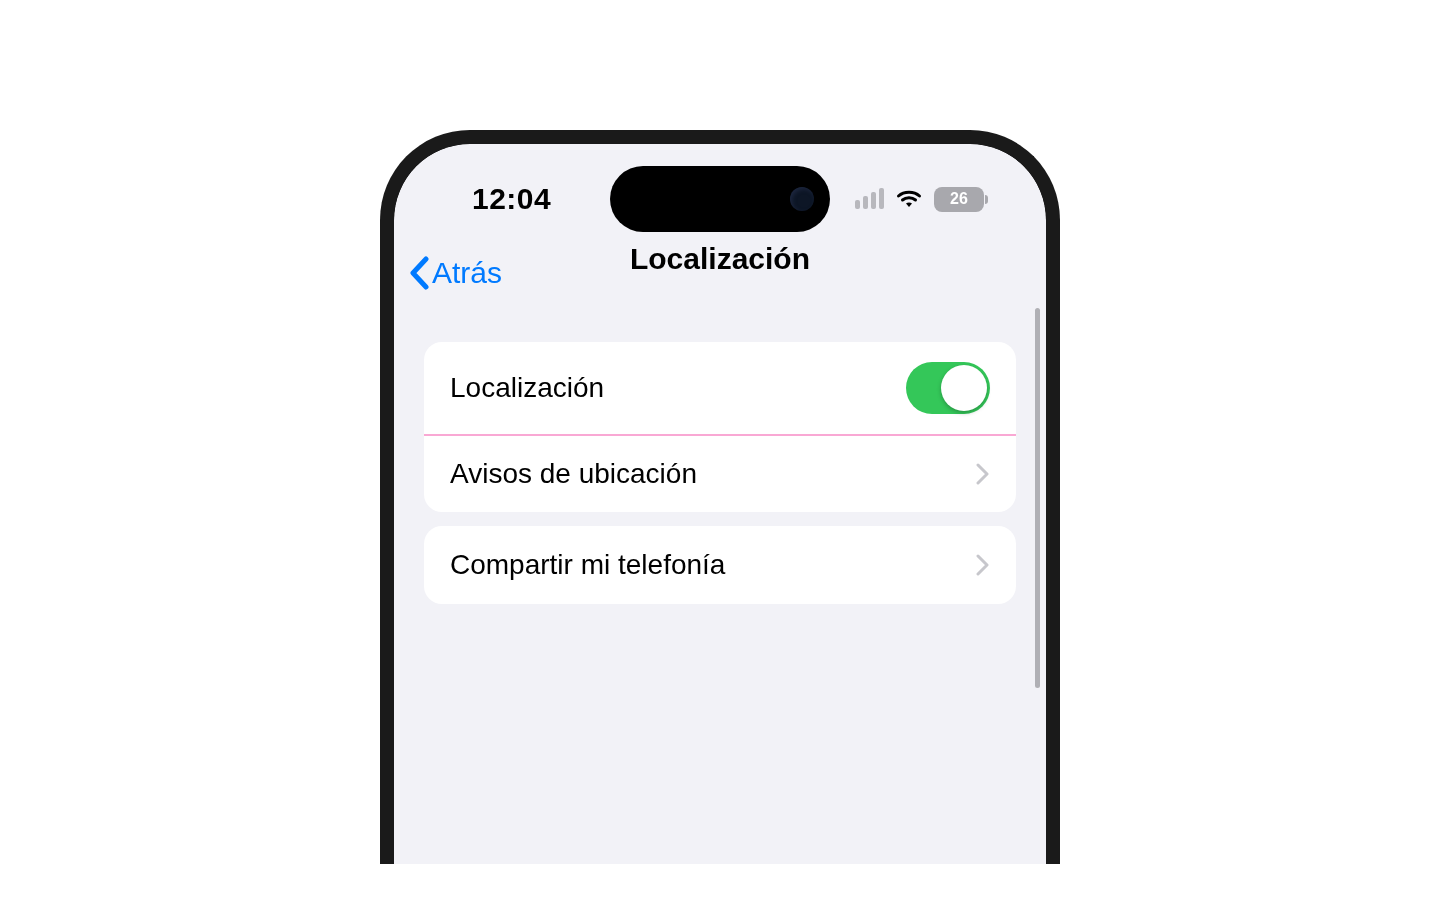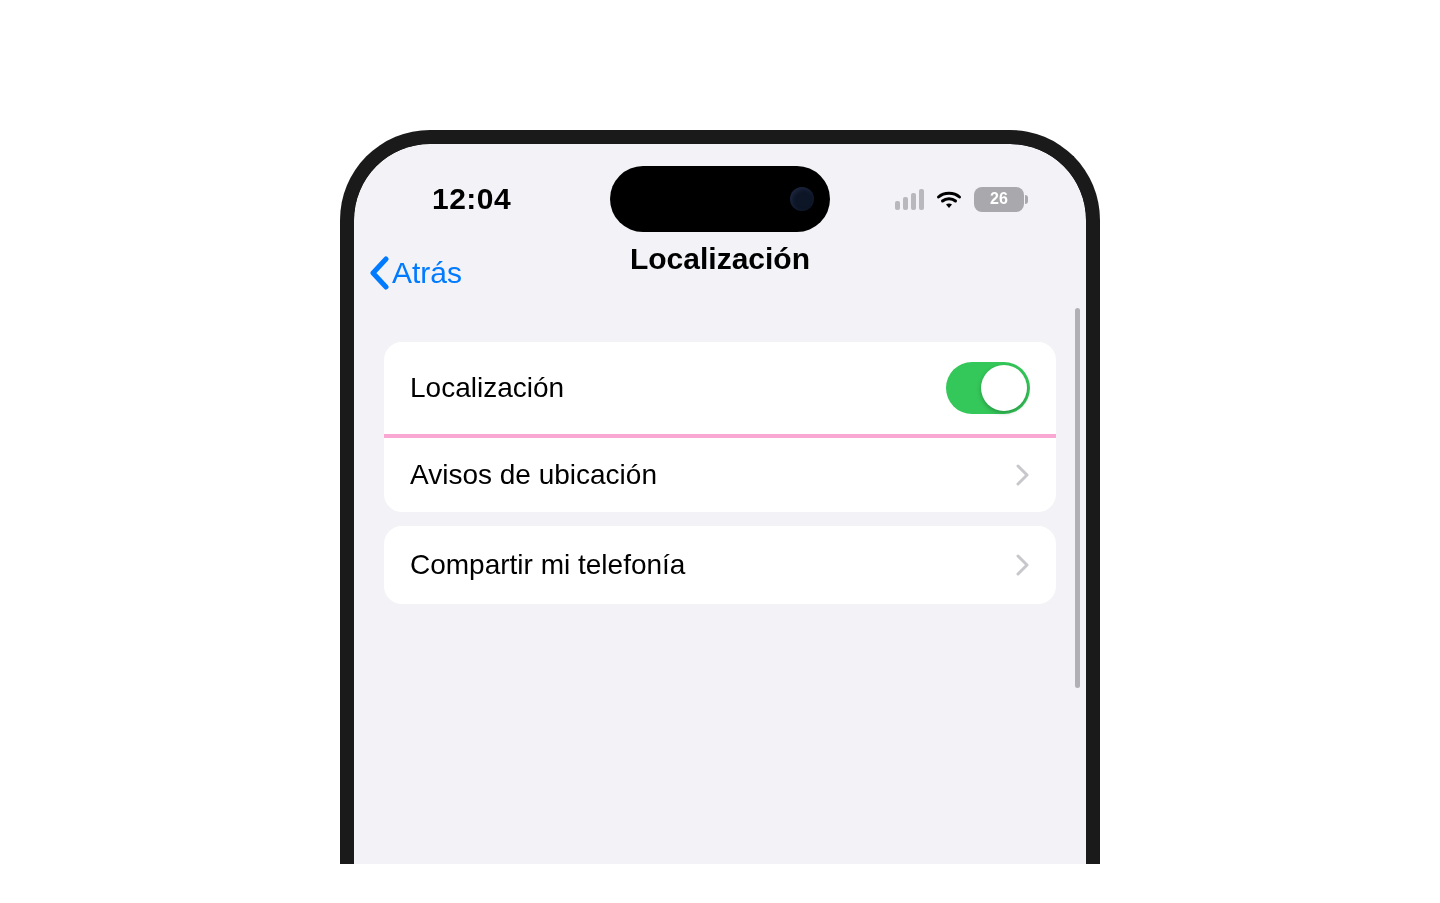--- a/index.html
+++ b/index.html
@@ -13,21 +13,21 @@
       width: 1440px;
       height: 903px;
       display: flex;
       justify-content: center;
       align-items: flex-start;
       font-family: -apple-system, BlinkMacSystemFont, "Segoe UI", Helvetica, Arial, sans-serif;
       overflow: hidden;
     }
     .phone-frame {
       position: relative;
-      width: 760px;
+      width: 680px;
       margin-top: 130px;
       border: 14px solid #1a1a1a;
       border-bottom: none;
       border-radius: 90px 90px 0 0;
       background: #000;
       box-shadow: inset 0 0 0 2px #3a3a3a;
       overflow: hidden;
     }
     .phone-inner {
       background: #f2f2f7;
@@ -72,21 +72,21 @@
     }
     .status-time {
       font-size: 30px;
       font-weight: 600;
       color: #000;
       letter-spacing: 0.5px;
       padding-left: 30px;
     }
     .status-icons {
       display: flex;
-      align-items: center;
+      align-items: flex-start;
       gap: 10px;
       padding-right: 14px;
     }
     
     .signal {
       display: flex;
       align-items: flex-end;
       gap: 3px;
       height: 22px;
     }
@@ -180,21 +180,21 @@
     }
     .row {
       display: flex;
       align-items: center;
       justify-content: space-between;
       padding: 20px 26px;
       min-height: 78px;
       cursor: pointer;
     }
     .row + .row {
-      border-top: 4px solid #f9a8d4;
+      border-top: 2px solid #f9a8d4;
     }
     .row-label {
       font-size: 28px;
       color: #000;
     }
     
     .toggle {
       width: 84px;
       height: 52px;
       background: #34c759;

